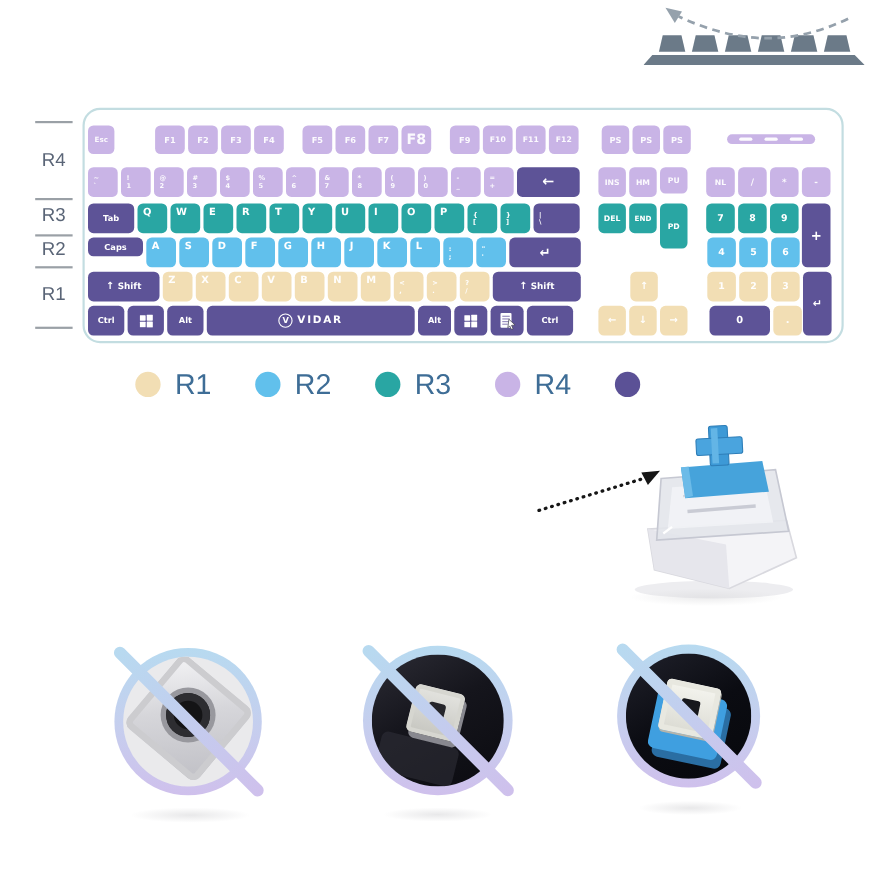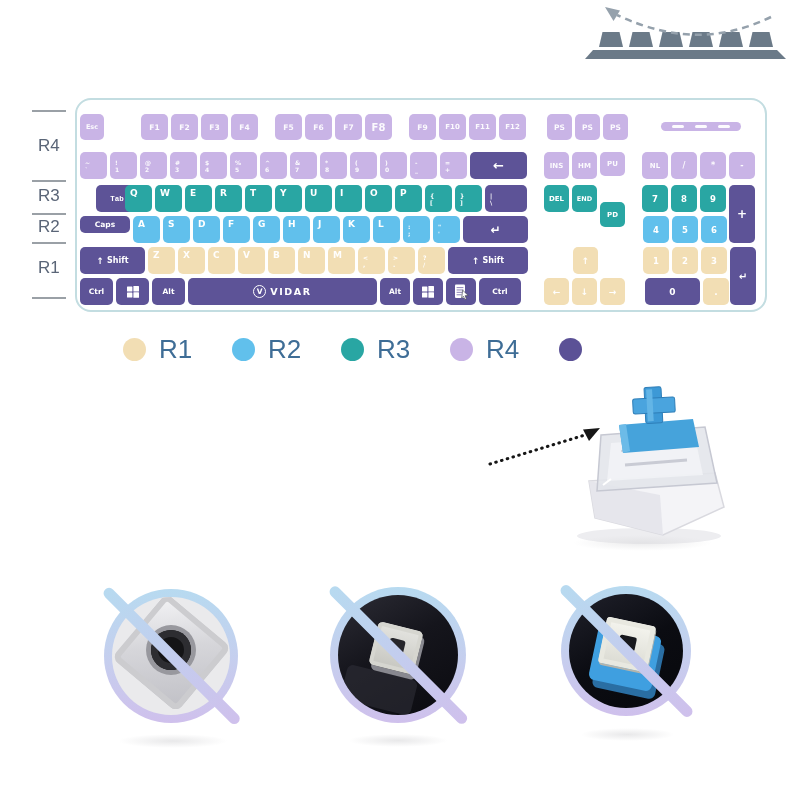--- a/index.html
+++ b/index.html
@@ -114,21 +114,21 @@
 
   <div class="kb-box" id="kb">
       <div class="key c-r4 k-plain" style="left: 3px; top: 14px; width: 24px; height: 26px; font-size: 6.5px;">Esc</div>
       <div class="key c-r4 k-plain" style="left: 64px; top: 14px; width: 27px; height: 26px; font-size: 7.5px;">F1</div>
       <div class="key c-r4 k-plain" style="left: 94px; top: 14px; width: 27px; height: 26px; font-size: 7.5px;">F2</div>
       <div class="key c-r4 k-plain" style="left: 124px; top: 14px; width: 27px; height: 26px; font-size: 7.5px;">F3</div>
       <div class="key c-r4 k-plain" style="left: 154px; top: 14px; width: 27px; height: 26px; font-size: 7.5px;">F4</div>
       <div class="key c-r4 k-plain" style="left: 198px; top: 14px; width: 27px; height: 26px; font-size: 7.5px;">F5</div>
       <div class="key c-r4 k-plain" style="left: 228px; top: 14px; width: 27px; height: 26px; font-size: 7.5px;">F6</div>
       <div class="key c-r4 k-plain" style="left: 258px; top: 14px; width: 27px; height: 26px; font-size: 7.5px;">F7</div>
-      <div class="key c-r4 k-plain" style="left: 288px; top: 14px; width: 27px; height: 26px; font-size: 10px;">F8</div>
+      <div class="key c-r4 k-plain" style="left: 288px; top: 14px; width: 27px; height: 26px; font-size: 13px;">F8</div>
       <div class="key c-r4 k-plain" style="left: 332px; top: 14px; width: 27px; height: 26px; font-size: 7.5px;">F9</div>
       <div class="key c-r4 k-plain" style="left: 362px; top: 14px; width: 27px; height: 26px; font-size: 7px;">F10</div>
       <div class="key c-r4 k-plain" style="left: 392px; top: 14px; width: 27px; height: 26px; font-size: 7px;">F11</div>
       <div class="key c-r4 k-plain" style="left: 422px; top: 14px; width: 27px; height: 26px; font-size: 7px;">F12</div>
       <div class="key c-r4 k-plain" style="left: 470px; top: 14px; width: 25px; height: 26px; font-size: 7.5px;">PS</div>
       <div class="key c-r4 k-plain" style="left: 498px; top: 14px; width: 25px; height: 26px; font-size: 7.5px;">PS</div>
       <div class="key c-r4 k-plain" style="left: 526px; top: 14px; width: 25px; height: 26px; font-size: 7.5px;">PS</div>
       <div class="key c-r4 k-ind" style="left: 584px; top: 22px; width: 80px; height: 9px;">
         <i></i>
         <i></i>
@@ -187,21 +187,21 @@
         <span>+</span>
       </div>
       <div class="key c-dk k-plain" style="left: 393px; top: 52px; width: 57px; height: 27px; font-size: 13px;">←</div>
       <div class="key c-r4 k-plain" style="left: 467px; top: 52px; width: 25px; height: 27px; font-size: 7px;">INS</div>
       <div class="key c-r4 k-plain" style="left: 495px; top: 52px; width: 25px; height: 27px; font-size: 7px;">HM</div>
       <div class="key c-r4 k-plain" style="left: 523px; top: 52px; width: 25px; height: 24px; font-size: 7px;">PU</div>
       <div class="key c-r4 k-plain" style="left: 565px; top: 52px; width: 26px; height: 27px; font-size: 7px;">NL</div>
       <div class="key c-r4 k-plain" style="left: 594px; top: 52px; width: 26px; height: 27px; font-size: 8px;">/</div>
       <div class="key c-r4 k-plain" style="left: 623px; top: 52px; width: 26px; height: 27px; font-size: 8px;">*</div>
       <div class="key c-r4 k-plain" style="left: 652px; top: 52px; width: 26px; height: 27px; font-size: 8px;">-</div>
-      <div class="key c-dk k-plain" style="left: 19px; top: 85px; width: 42px; height: 27px; font-size: 7.5px; font-family: Liberation Mono, monospace;">Tab</div>
+      <div class="key c-dk k-plain" style="left: 3px; top: 85px; width: 42px; height: 27px; font-size: 7.5px;">Tab</div>
       <div class="key c-r3 k-letter" style="left: 48px; top: 85px; width: 27px; height: 27px;">Q</div>
       <div class="key c-r3 k-letter" style="left: 78px; top: 85px; width: 27px; height: 27px;">W</div>
       <div class="key c-r3 k-letter" style="left: 108px; top: 85px; width: 27px; height: 27px;">E</div>
       <div class="key c-r3 k-letter" style="left: 138px; top: 85px; width: 27px; height: 27px;">R</div>
       <div class="key c-r3 k-letter" style="left: 168px; top: 85px; width: 27px; height: 27px;">T</div>
       <div class="key c-r3 k-letter" style="left: 198px; top: 85px; width: 27px; height: 27px;">Y</div>
       <div class="key c-r3 k-letter" style="left: 228px; top: 85px; width: 27px; height: 27px;">U</div>
       <div class="key c-r3 k-letter" style="left: 258px; top: 85px; width: 27px; height: 27px;">I</div>
       <div class="key c-r3 k-letter" style="left: 288px; top: 85px; width: 27px; height: 27px;">O</div>
       <div class="key c-r3 k-letter" style="left: 318px; top: 85px; width: 27px; height: 27px;">P</div>
@@ -212,21 +212,21 @@
       <div class="key c-r3 k-two" style="left: 378px; top: 85px; width: 27px; height: 27px;">
         <span>}</span>
         <span>]</span>
       </div>
       <div class="key c-dk k-two" style="left: 408px; top: 85px; width: 42px; height: 27px;">
         <span>|</span>
         <span>\</span>
       </div>
       <div class="key c-r3 k-plain" style="left: 467px; top: 85px; width: 25px; height: 27px; font-size: 7px;">DEL</div>
       <div class="key c-r3 k-plain" style="left: 495px; top: 85px; width: 25px; height: 27px; font-size: 6.5px;">END</div>
-      <div class="key c-r3 k-plain" style="left: 523px; top: 85px; width: 25px; height: 25px; font-size: 7px; margin-top: 17px;">PD</div>
+      <div class="key c-r3 k-plain" style="left: 523px; top: 85px; width: 25px; height: 41px; font-size: 7px;">PD</div>
       <div class="key c-r3 k-plain" style="left: 565px; top: 85px; width: 26px; height: 27px; font-size: 8.5px;">7</div>
       <div class="key c-r3 k-plain" style="left: 594px; top: 85px; width: 26px; height: 27px; font-size: 8.5px;">8</div>
       <div class="key c-r3 k-plain" style="left: 623px; top: 85px; width: 26px; height: 27px; font-size: 8.5px;">9</div>
       <div class="key c-dk k-plain" style="left: 652px; top: 85px; width: 26px; height: 58px; font-size: 12px;">+</div>
       <div class="key c-dk k-plain" style="left: 3px; top: 116px; width: 50px; height: 17px; font-size: 7.5px;">Caps</div>
       <div class="key c-r2 k-letter" style="left: 56px; top: 116px; width: 27px; height: 27px;">A</div>
       <div class="key c-r2 k-letter" style="left: 86px; top: 116px; width: 27px; height: 27px;">S</div>
       <div class="key c-r2 k-letter" style="left: 116px; top: 116px; width: 27px; height: 27px;">D</div>
       <div class="key c-r2 k-letter" style="left: 146px; top: 116px; width: 27px; height: 27px;">F</div>
       <div class="key c-r2 k-letter" style="left: 176px; top: 116px; width: 27px; height: 27px;">G</div>

